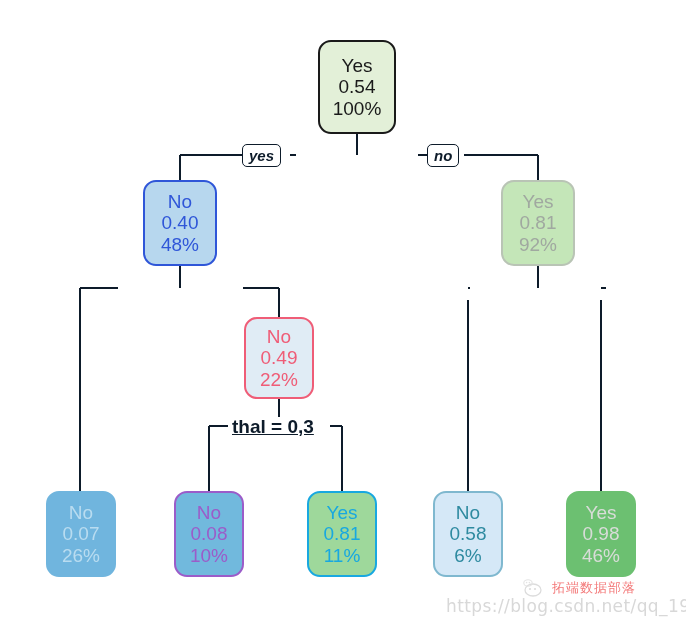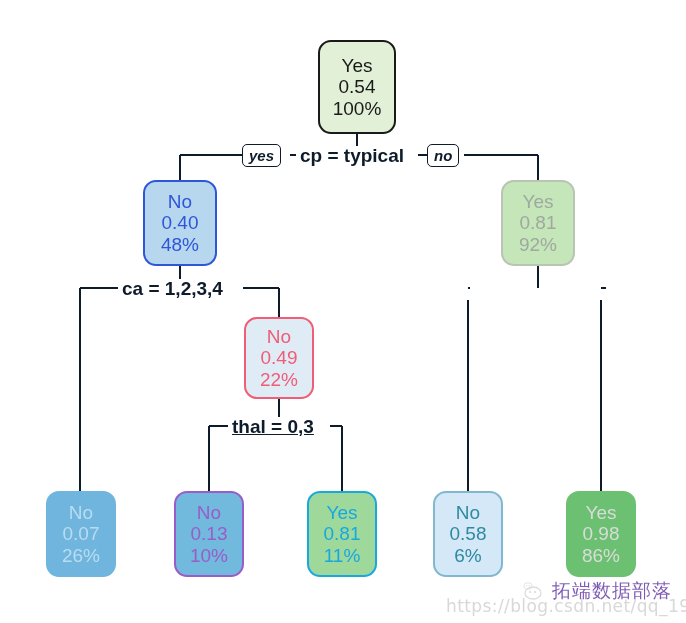--- a/index.html
+++ b/index.html
@@ -74,22 +74,22 @@
   #watermark {
     position: absolute;
     left: 522px;
     top: 578px;
     display: flex;
     align-items: center;
     gap: 6px;
     opacity: 0.72;
   }
   #watermark .wm-text {
-    font-size: 19px;
-    color: #4c1d95;
+    font-size: 13px;
+    color: #ef4444;
     font-family: "DejaVu Sans", sans-serif;
     white-space: nowrap;
     letter-spacing: 1px;
   }
   #wm-icon { width: 24px; height: 20px; }
   #url-watermark {
     position: absolute;
     left: 446px;
     top: 596px;
     font-size: 17px;
@@ -163,44 +163,42 @@
   </div>
 
   <div class="node" style="left:46px; top:491px; width:70px; height:86px; background:#70b5de; border-color:#70b5de; color:#b9dcf0;">
     <span class="ln">No</span>
     <span class="ln">0.07</span>
     <span class="ln">26%</span>
   </div>
 
   <div class="node" style="left:174px; top:491px; width:70px; height:86px; background:#71b9dd; border-color:#9b5cc9; color:#9b5cc9;">
     <span class="ln">No</span>
-    <span class="ln">0.13</span>
+    <span class="ln">0.08</span>
     <span class="ln">10%</span>
   </div>
 
   <div class="node" style="left:307px; top:491px; width:70px; height:86px; background:#9ed89b; border-color:#18a8e0; color:#18a8e0;">
     <span class="ln">Yes</span>
     <span class="ln">0.81</span>
     <span class="ln">11%</span>
   </div>
 
   <div class="node" style="left:433px; top:491px; width:70px; height:86px; background:#d5e8f7; border-color:#7fb8cf; color:#2e8aa0;">
     <span class="ln">No</span>
     <span class="ln">0.58</span>
     <span class="ln">6%</span>
   </div>
 
   <div class="node" style="left:566px; top:491px; width:70px; height:86px; background:#6cc071; border-color:#6cc071; color:#d8dcd8;">
     <span class="ln">Yes</span>
     <span class="ln">0.98</span>
-    <span class="ln">86%</span>
-  </div>
-
-  <div class="split-label" style="left:296px; top:146px;">cp = typical</div>
-  <div class="split-label" style="left:118px; top:279px;">ca = 1,2,3,4</div>
+    <span class="ln">46%</span>
+  </div>
+
   <div class="split-label" style="left:228px; top:417px;text-decoration:underline;">thal = 0,3</div>
 
   <div class="edge-label" style="left:242px; top:144px;">yes</div>
   <div class="edge-label" style="left:427px; top:144px;">no</div>
 
   <div id="watermark">
     <svg id="wm-icon" viewBox="0 0 24 20">
       <ellipse cx="11" cy="12" rx="8" ry="6" fill="none" stroke="#cfcfcf" stroke-width="1.3"></ellipse>
       <circle cx="8" cy="11" r="1.1" fill="#cfcfcf"></circle>
       <circle cx="13" cy="11" r="1.1" fill="#cfcfcf"></circle>

